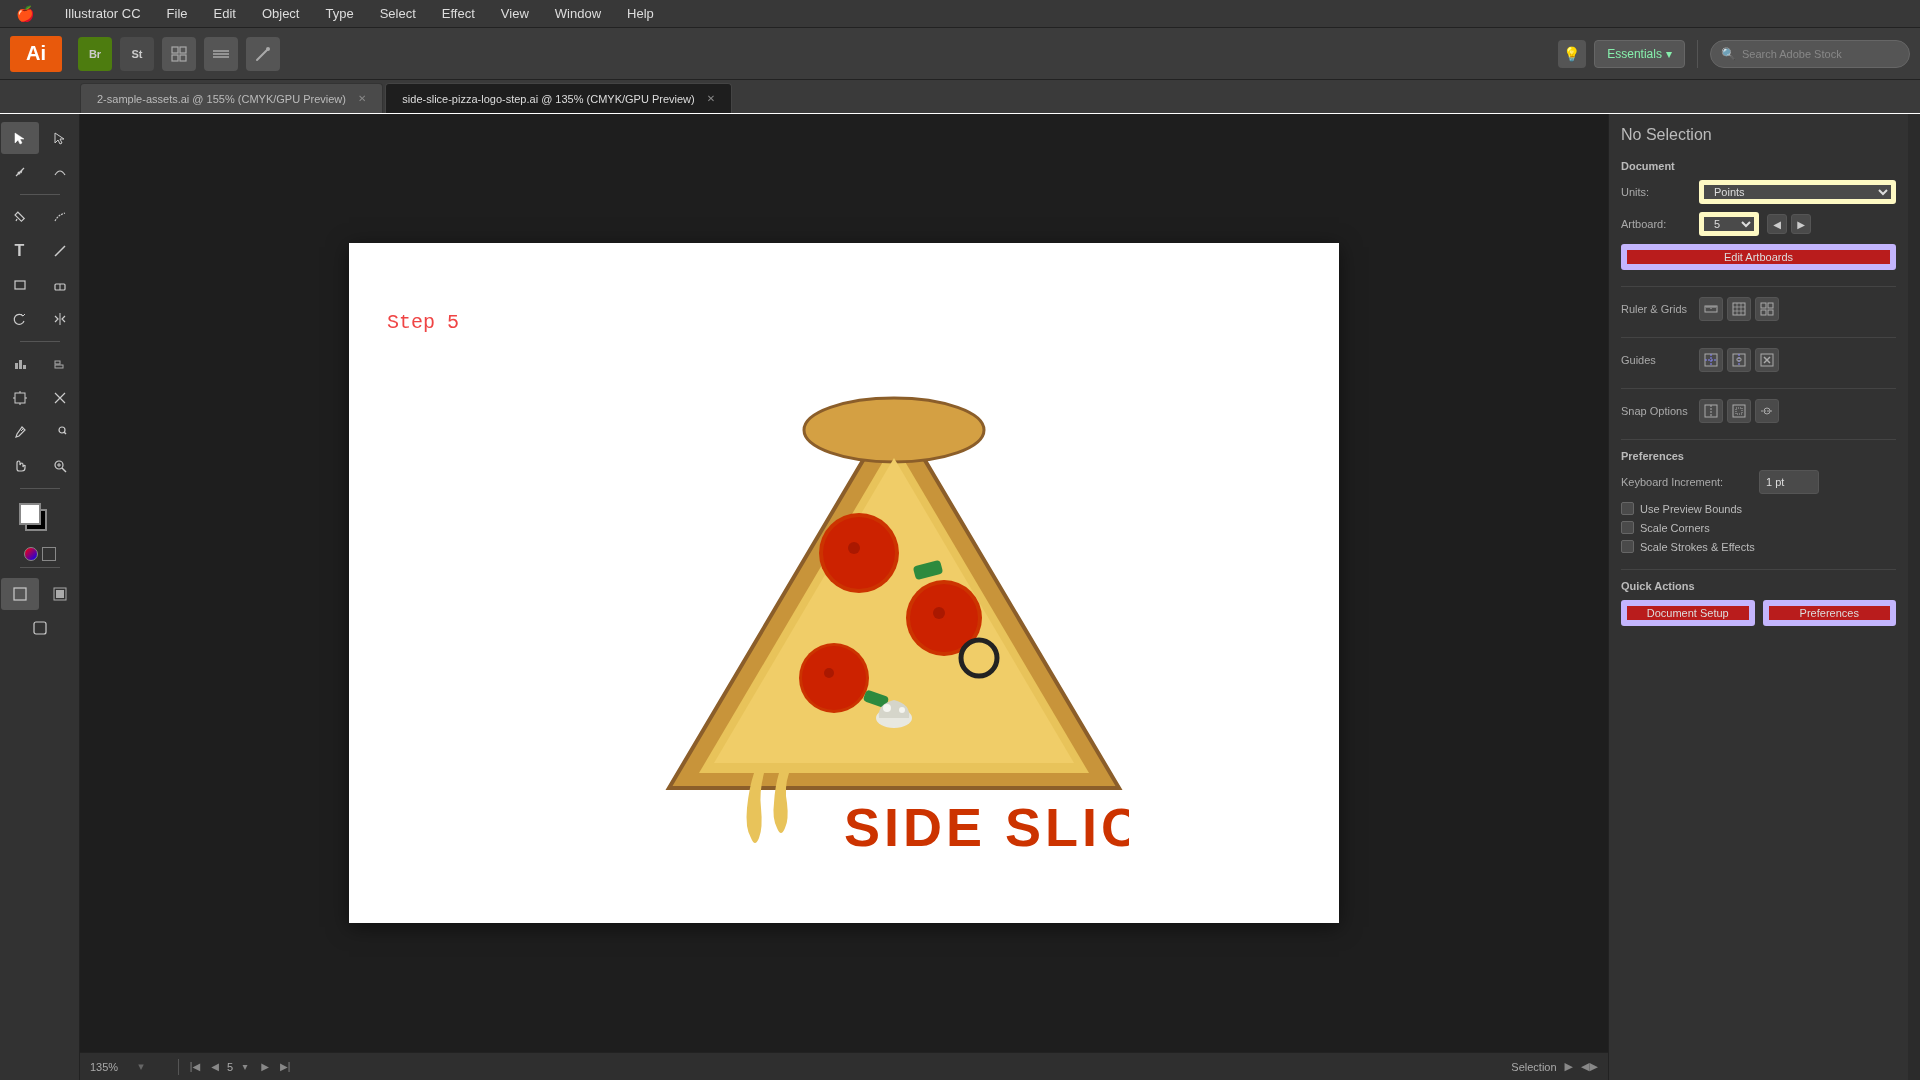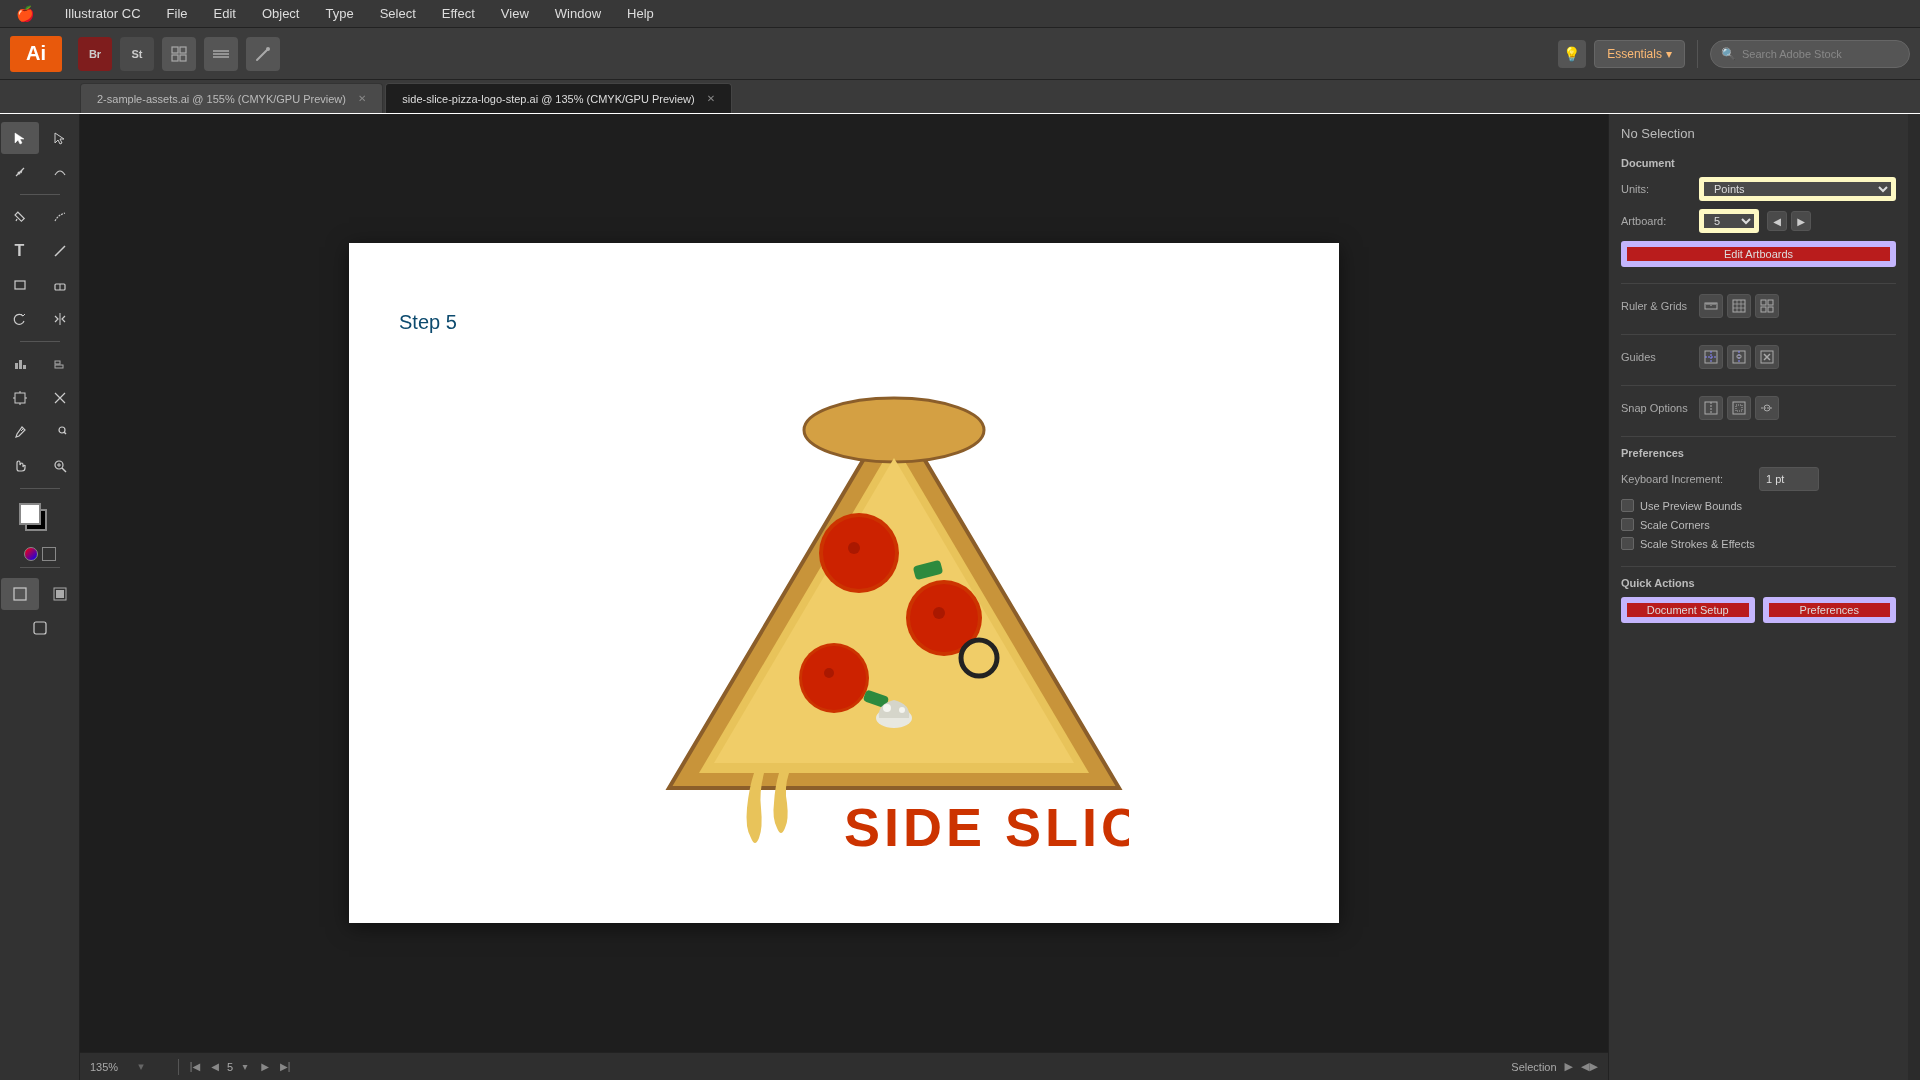--- a/index.html
+++ b/index.html
@@ -48,21 +48,21 @@
     .toolbar-divider { width: 1px; height: 28px; background: #555; margin: 0 4px; }
     .toolbar-spacer { flex: 1; }
     .search-stock {
       height: 28px; width: 200px;
       background: #555; border: 1px solid #666; border-radius: 14px;
       display: flex; align-items: center; padding: 0 10px; gap: 6px; color: #aaa; font-size: 12px;
     }
     .essentials-btn {
       height: 28px; padding: 0 12px;
       background: #555; border: 1px solid #666; border-radius: 4px;
-      display: flex; align-items: center; gap: 4px; color: #fdba74; font-size: 12px; cursor: pointer;
+      display: flex; align-items: center; gap: 4px; color: #86efac; font-size: 12px; cursor: pointer;
     }
     .lightbulb-btn {
       width: 28px; height: 28px;
       background: #555; border-radius: 4px;
       display: flex; align-items: center; justify-content: center;
       color: #ccc; font-size: 14px; cursor: pointer;
     }
 
     
     .tabs-bar {
@@ -141,25 +141,25 @@
     .artboard {
       width: 990px;
       height: 680px;
       background: #fff;
       position: relative;
       box-shadow: 0 4px 20px rgba(0,0,0,0.5);
     }
     .step-label {
       position: absolute;
       top: 68px;
-      left: 50px;
+      left: 38px;
       font-size: 20px;
       font-weight: 500;
-      color: #0c4a6e;
-      font-family: Liberation Sans, sans-serif;
+      color: #ef4444;
+      font-family: Liberation Mono, monospace;
     }
 
     
     .pizza-container {
       position: absolute;
       top: 145px;
       left: 310px;
       width: 470px;
       height: 490px;
     }
@@ -202,21 +202,21 @@
       flex-shrink: 0;
     }
     .panel-tab {
       flex: 1; height: 36px;
       display: flex; align-items: center; justify-content: center;
       font-size: 12px; color: #aaa; cursor: pointer; border-bottom: 2px solid transparent;
     }
     .panel-tab.active { color: #fff; border-bottom-color: #e8590c; }
     .panel-content { padding: 12px; }
     .no-selection {
-      font-size: 13px; color: #bbb; margin-bottom: 16px;
+      font-size: 16px; color: #bbb; margin-bottom: 16px;
     }
     .panel-group {
       margin-bottom: 16px;
     }
     .panel-group-title {
       font-size: 11px; color: #bbb; margin-bottom: 8px; font-weight: 600;
     }
     .panel-row {
       display: flex; align-items: center; margin-bottom: 8px; gap: 8px;
     }
@@ -287,21 +287,21 @@
   <span>Select</span>
   <span>Effect</span>
   <span>View</span>
   <span>Window</span>
   <span>Help</span>
 </div>
 
 <div class="toolbar">
   <div class="toolbar-logo">Ai</div>
 
-  <div class="toolbar-btn" style="background:#7f1d1d; font-size:11px; font-weight:600; color:#ccc;">Br</div>
+  <div class="toolbar-btn" style="background:#4d7c0f; font-size:11px; font-weight:600; color:#ccc;">Br</div>
   <div class="toolbar-btn" style="background:#4a4a4a; font-size:11px; font-weight:600; color:#ccc;">St</div>
   <div class="toolbar-btn">
     <svg width="16" height="16" viewBox="0 0 16 16" fill="none">
       <rect x="1" y="1" width="6" height="6" stroke="#aaa" stroke-width="1.2"></rect>
       <rect x="9" y="1" width="6" height="6" stroke="#aaa" stroke-width="1.2"></rect>
       <rect x="1" y="9" width="6" height="6" stroke="#aaa" stroke-width="1.2"></rect>
       <rect x="9" y="9" width="6" height="6" stroke="#aaa" stroke-width="1.2"></rect>
     </svg>
   </div>
   <div class="toolbar-btn">

